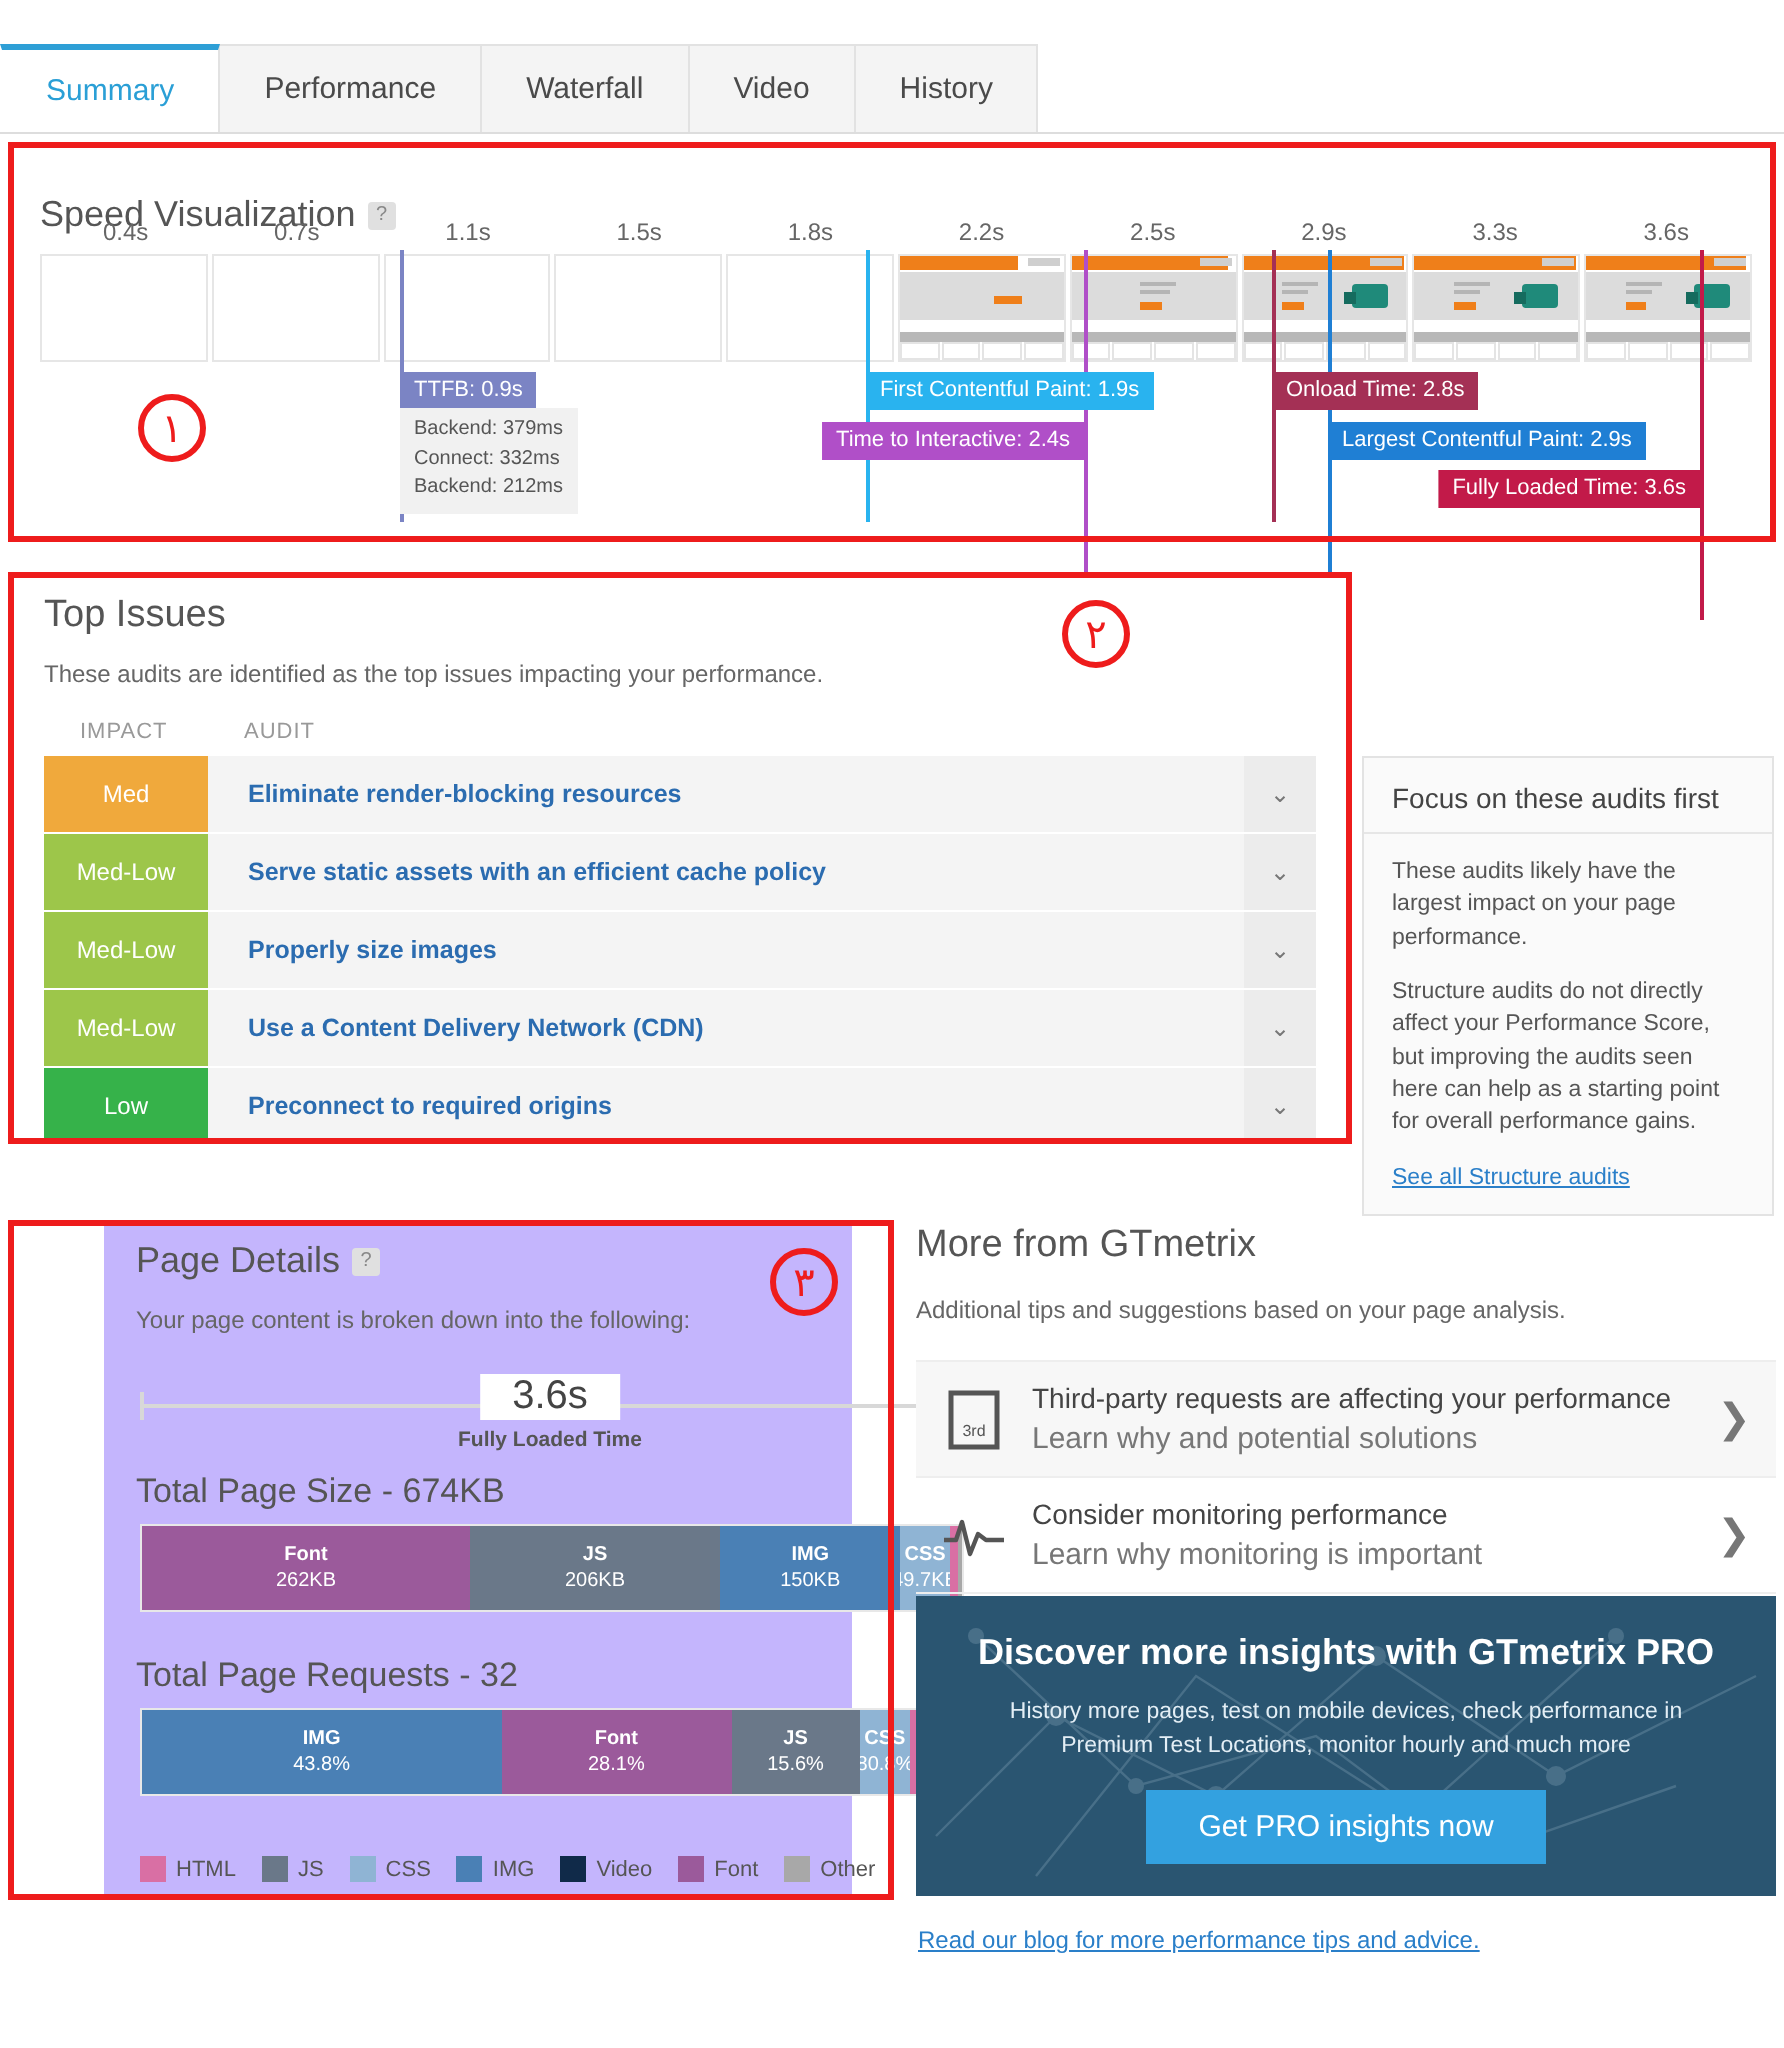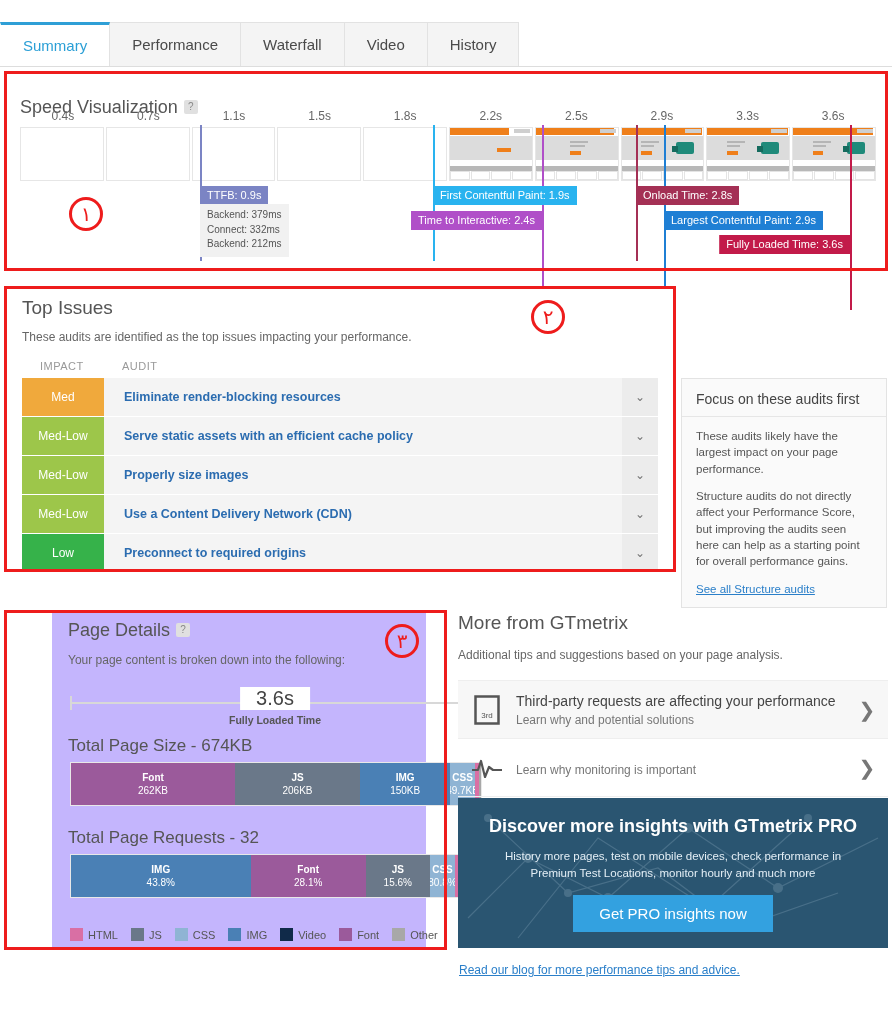--- a/index.html
+++ b/index.html
@@ -126,21 +126,21 @@
   
   .more { position: absolute; left: 458px; top: 612px; width: 430px; }
   .more h2 { font-size: 19px; font-weight: normal; color: #555; }
   .more .sub { font-size: 12px; color: #666; margin-top: 14px; }
   .tiplist { margin-top: 18px; border-top: 1px solid #eee; }
   .tip { display: flex; align-items: center; height: 58px; border-bottom: 1px solid #eee; cursor: pointer; }
   .tip.alt { background: #f7f7f7; }
   .tip .ico { width: 58px; display: flex; align-items: center; justify-content: center; color: #555; }
   .tip .tx { flex: 1; }
   .tip .t1 { font-size: 14px; color: #444; }
-  .tip .t2 { font-size: 12px; color: #777; margin-top: 4px; }
+  .tip .t2 { font-size: 15px; color: #777; margin-top: 4px; }
   .tip .arr { width: 42px; text-align: center; font-size: 20px; color: #777; }
 
   .promo { position: absolute; left: 458px; top: 798px; width: 430px; height: 150px; background: #2a5571; overflow: hidden; }
   .promo .net { position: absolute; inset: 0; opacity: .18; }
   .promo h3 { position: relative; text-align: center; color: #fff; font-size: 18px; font-weight: bold; margin-top: 18px; }
   .promo p { position: relative; text-align: center; color: #e3eef5; font-size: 11.5px; line-height: 1.45; margin: 11px 26px 0; }
   .promo .cta {
     position: relative; display: block; width: 200px; margin: 14px auto 0;
     background: #33a1e0; color: #fff; text-align: center; font-size: 15px;
     padding: 10px 0; cursor: pointer;
@@ -458,20 +458,21 @@
         </div>
         <div class="arr">❯</div>
       </div>
       <div class="tip">
         <div class="ico">
           <svg width="32" height="24" viewBox="0 0 32 24">
               <polyline points="1,14 7,14 10,5 14,21 18,11 22,14 31,14" fill="none" stroke="#555" stroke-width="2.2" stroke-linejoin="round"></polyline>
             </svg>
         </div>
         <div class="tx">
+          <div class="t1">Consider monitoring performance</div>
           <div class="t2">Learn why monitoring is important</div>
         </div>
         <div class="arr">❯</div>
       </div>
     </div>
   </div>
 
   <div class="promo">
     <svg class="net" viewBox="0 0 430 150" preserveAspectRatio="none">
       <g stroke="#cfe4f2" stroke-width="1.2" fill="none">

